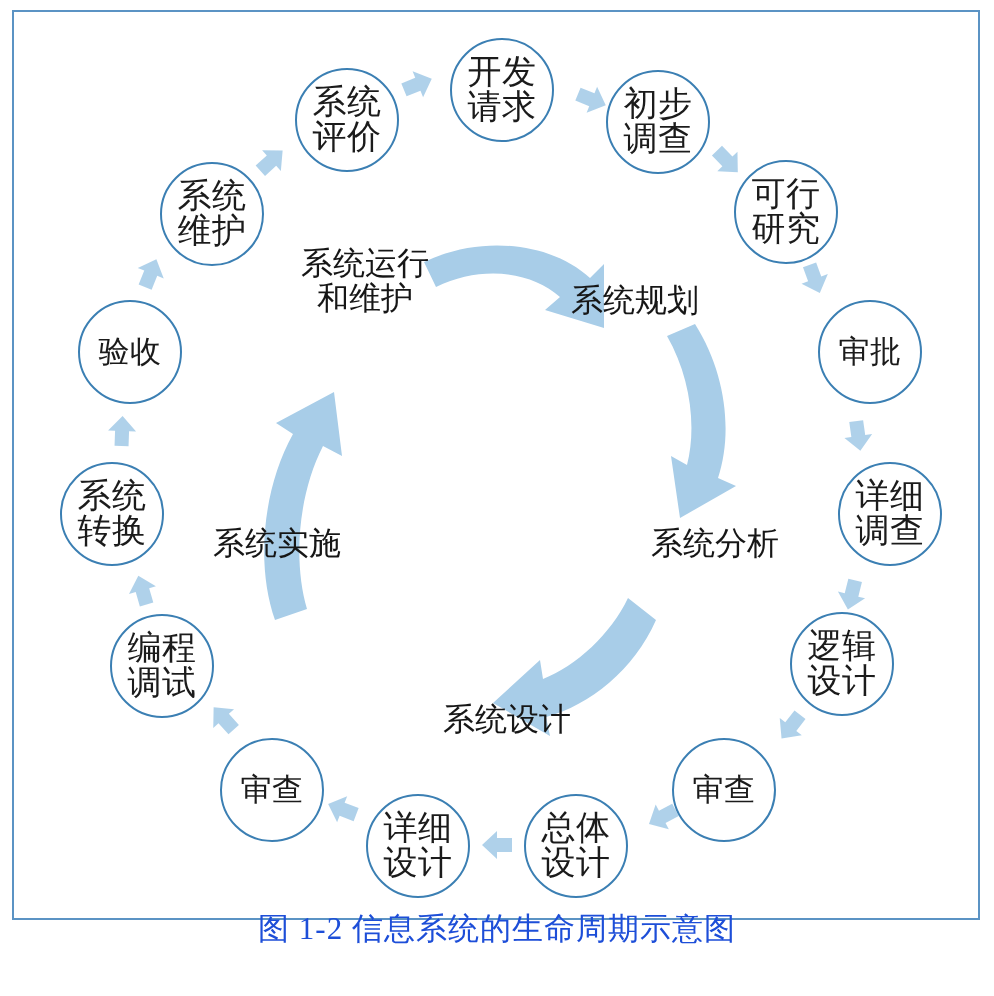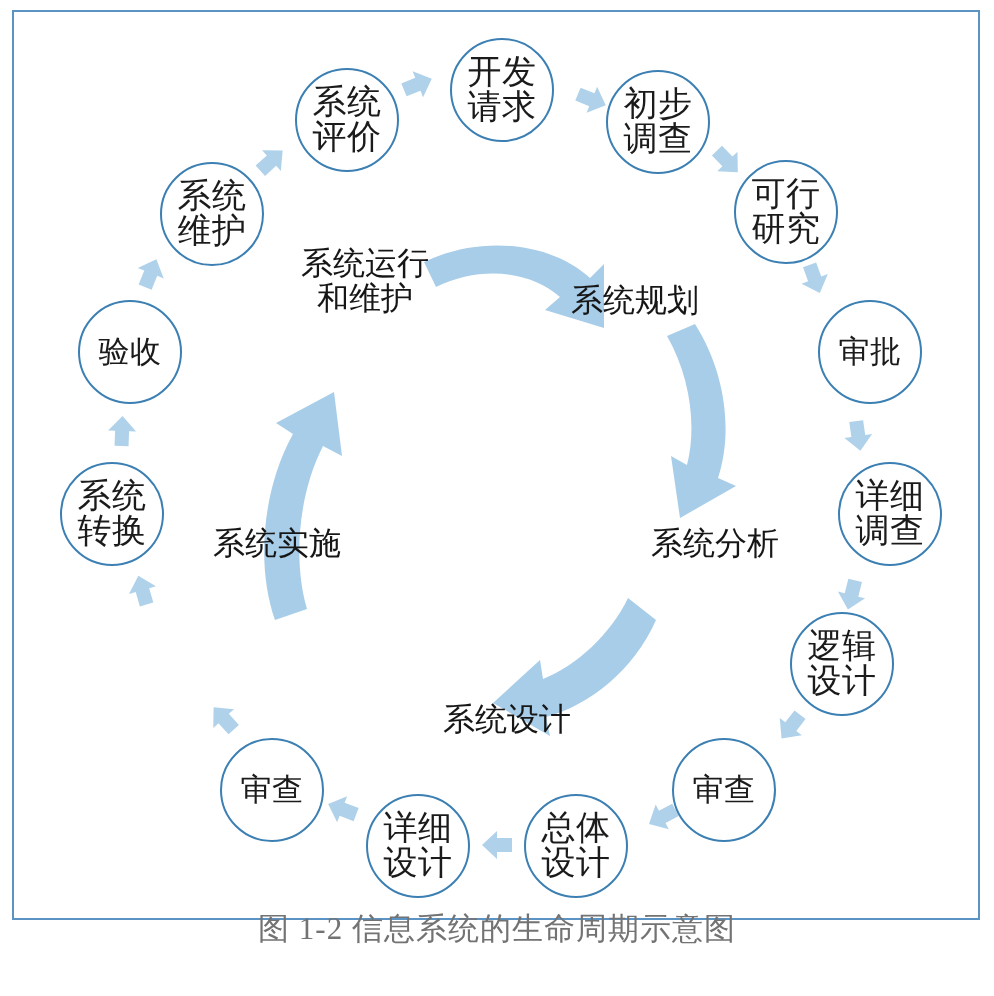--- a/index.html
+++ b/index.html
@@ -85,21 +85,21 @@
   }
 
   
   .caption {
     position: absolute;
     left: 0;
     top: 908px;
     width: 994px;
     text-align: center;
     font-size: 31px;
-    color: #737373;
+    color: #1d4ed8;
     font-family: "Liberation Serif", "DejaVu Serif", serif;
     letter-spacing: 1px;
   }
 
   .watermark {
     position: absolute;
     right: 14px;
     bottom: 8px;
     font-size: 18px;
     color: #d2d2d2;
@@ -277,20 +277,24 @@
 
     <div class="node two-line" style="left:354px; top:784px; width:104px; height:104px;">
       <div class="node-label">详细
 设计</div>
     </div>
 
     <div class="node one-line" style="left:208px; top:728px; width:104px; height:104px;">
       <div class="node-label">审查</div>
     </div>
 
+    <div class="node two-line" style="left:98px; top:604px; width:104px; height:104px;">
+      <div class="node-label">编程
+调试</div>
+    </div>
 
     <div class="node two-line" style="left:48px; top:452px; width:104px; height:104px;">
       <div class="node-label">系统
 转换</div>
     </div>
 
     <div class="node one-line" style="left:66px; top:290px; width:104px; height:104px;">
       <div class="node-label">验收</div>
     </div>
 

